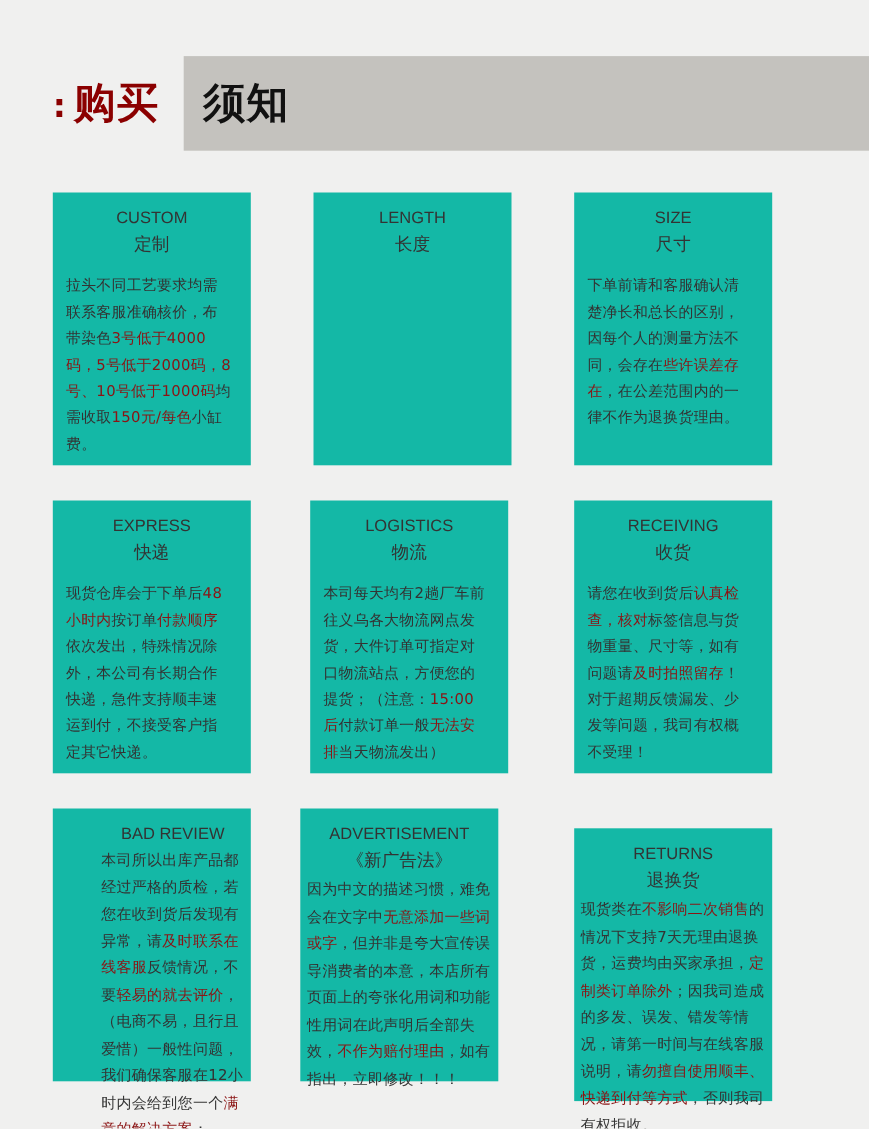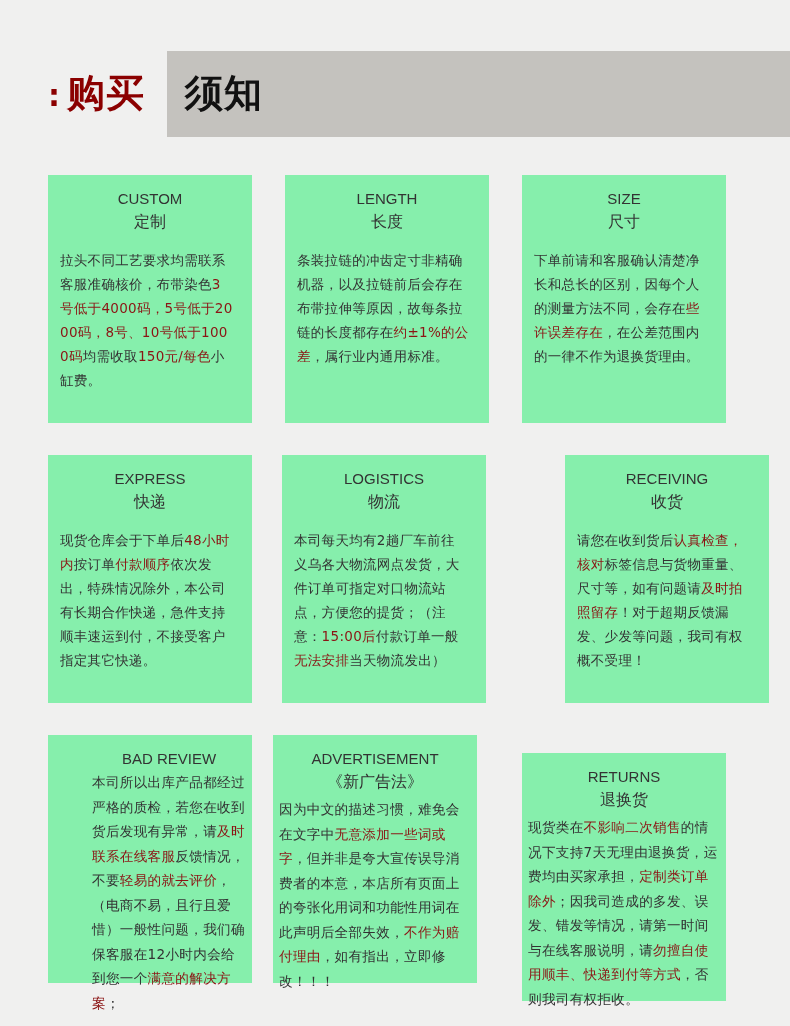--- a/index.html
+++ b/index.html
@@ -14,21 +14,21 @@
   }
   .title {
     position:absolute; left:48px; top:68px; height:50px;
     font-size:38px; font-weight:bold; line-height:50px; letter-spacing:1px;
     white-space:nowrap;
   }
   .title .colon { color:#8b0000; margin-right:6px; font-size:30px; }
   .title .red { color:#8b0000; }
   .title .black { color:#111;margin-left:40px; }
   .card {
-    position:absolute; width:204px; height:248px; background:#86efac;
+    position:absolute; width:180px; height:248px; background:#14b8a6;
     box-sizing:border-box;
   }
   .card .en {
     text-align:center; font-family:"Liberation Sans",sans-serif;
     font-size:15px; color:#333; margin-top:15px; line-height:18px;
   }
   .card .zh {
     text-align:center; font-size:16px; color:#333; line-height:26px; margin-top:1px;
   }
   .card .body {
@@ -48,38 +48,37 @@
 
 <div id="cards">
     <div class="card" style="left: 48px; top: 175px;">
       <div class="en">CUSTOM</div>
       <div class="zh">定制</div>
       <div class="body"><span>拉头不同工艺要求均需联系客服准确核价，布带染色</span><span class="hl">3号低于4000码，5号低于2000码，8号、10号低于1000码</span><span>均需收取</span><span class="hl">150元/每色</span><span>小缸费。</span></div>
     </div>
     <div class="card" style="left: 285px; top: 175px;">
       <div class="en">LENGTH</div>
       <div class="zh">长度</div>
-      <div class="body"><span>条装拉链的冲齿定寸非精确机器，以及拉链前后会存在布带拉伸等原因，故每条拉链的长度都存在</span><span class="hl">约±1%的公差</span><span>，属行业内通用标准。</span></div>
     </div>
     <div class="card" style="left: 522px; top: 175px;">
       <div class="en">SIZE</div>
       <div class="zh">尺寸</div>
       <div class="body"><span>下单前请和客服确认清楚净长和总长的区别，因每个人的测量方法不同，会存在</span><span class="hl">些许误差存在</span><span>，在公差范围内的一律不作为退换货理由。</span></div>
     </div>
     <div class="card" style="left: 48px; top: 455px;">
       <div class="en">EXPRESS</div>
       <div class="zh">快递</div>
       <div class="body"><span>现货仓库会于下单后</span><span class="hl">48小时内</span><span>按订单</span><span class="hl">付款顺序</span><span>依次发出，特殊情况除外，本公司有长期合作快递，急件支持顺丰速运到付，不接受客户指定其它快递。</span></div>
     </div>
     <div class="card" style="left: 282px; top: 455px;">
       <div class="en">LOGISTICS</div>
       <div class="zh">物流</div>
       <div class="body"><span>本司每天均有2趟厂车前往义乌各大物流网点发货，大件订单可指定对口物流站点，方便您的提货；（注意：</span><span class="hl">15:00后</span><span>付款订单一般</span><span class="hl">无法安排</span><span>当天物流发出）</span></div>
     </div>
-    <div class="card" style="left: 522px; top: 455px; margin-left: 43px;">
+    <div class="card" style="left: 522px; top: 455px;">
       <div class="en">RECEIVING</div>
       <div class="zh">收货</div>
       <div class="body"><span>请您在收到货后</span><span class="hl">认真检查，核对</span><span>标签信息与货物重量、尺寸等，如有问题请</span><span class="hl">及时拍照留存</span><span>！对于超期反馈漏发、少发等问题，我司有权概不受理！</span></div>
     </div>
     <div class="card tight" style="left: 48px; top: 735px; padding-left: 38px;">
       <div class="en">BAD REVIEW</div>
       <div class="body"><span>本司所以出库产品都经过严格的质检，若您在收到货后发现有异常，请</span><span class="hl">及时联系在线客服</span><span>反馈情况，不要</span><span class="hl">轻易的就去评价</span><span>，（电商不易，且行且爱惜）一般性问题，我们确保客服在12小时内会给到您一个</span><span class="hl">满意的解决方案</span><span>；</span></div>
     </div>
     <div class="card tight" style="left: 273px; top: 735px;">
       <div class="en">ADVERTISEMENT</div>

